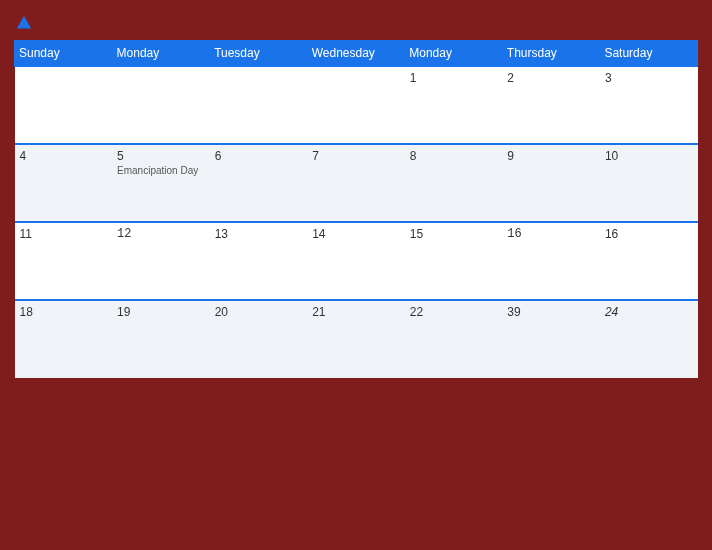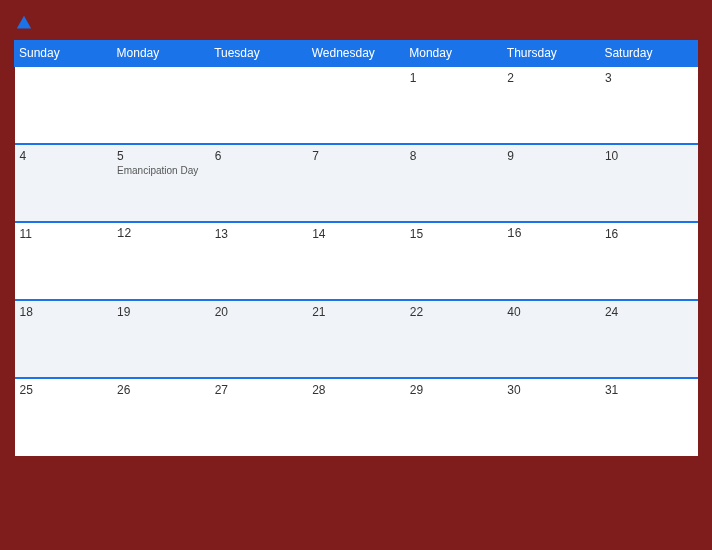--- a/index.html
+++ b/index.html
@@ -203,44 +203,21 @@
           <td style="background: rgb(240, 244, 248); margin-top: 14px;">
             <span class="day-number">20</span>
           </td>
           <td style="background: rgb(240, 244, 248);">
             <span class="day-number">21</span>
           </td>
           <td style="background: rgb(240, 244, 248);">
             <span class="day-number">22</span>
           </td>
           <td style="background: rgb(240, 244, 248);">
-            <span class="day-number">40</span>
-          </td>
-          <td style="background: rgb(240, 244, 248);">
+            <span class="day-number">39</span>
+          </td>
+          <td style="background: rgb(240, 244, 248); font-style: italic;">
             <span class="day-number">24</span>
-          </td>
-        </tr>
-        <tr>
-          <td style="background: rgb(255, 255, 255);">
-            <span class="day-number">25</span>
-          </td>
-          <td style="background: rgb(255, 255, 255);">
-            <span class="day-number">26</span>
-          </td>
-          <td style="background: rgb(255, 255, 255);">
-            <span class="day-number">27</span>
-          </td>
-          <td style="background: rgb(255, 255, 255);">
-            <span class="day-number">28</span>
-          </td>
-          <td style="background: rgb(255, 255, 255);">
-            <span class="day-number">29</span>
-          </td>
-          <td style="background: rgb(255, 255, 255);">
-            <span class="day-number">30</span>
-          </td>
-          <td style="background: rgb(255, 255, 255);">
-            <span class="day-number">31</span>
           </td>
         </tr>
       </tbody>
   </table>
 </div>
 
 </body></html>

